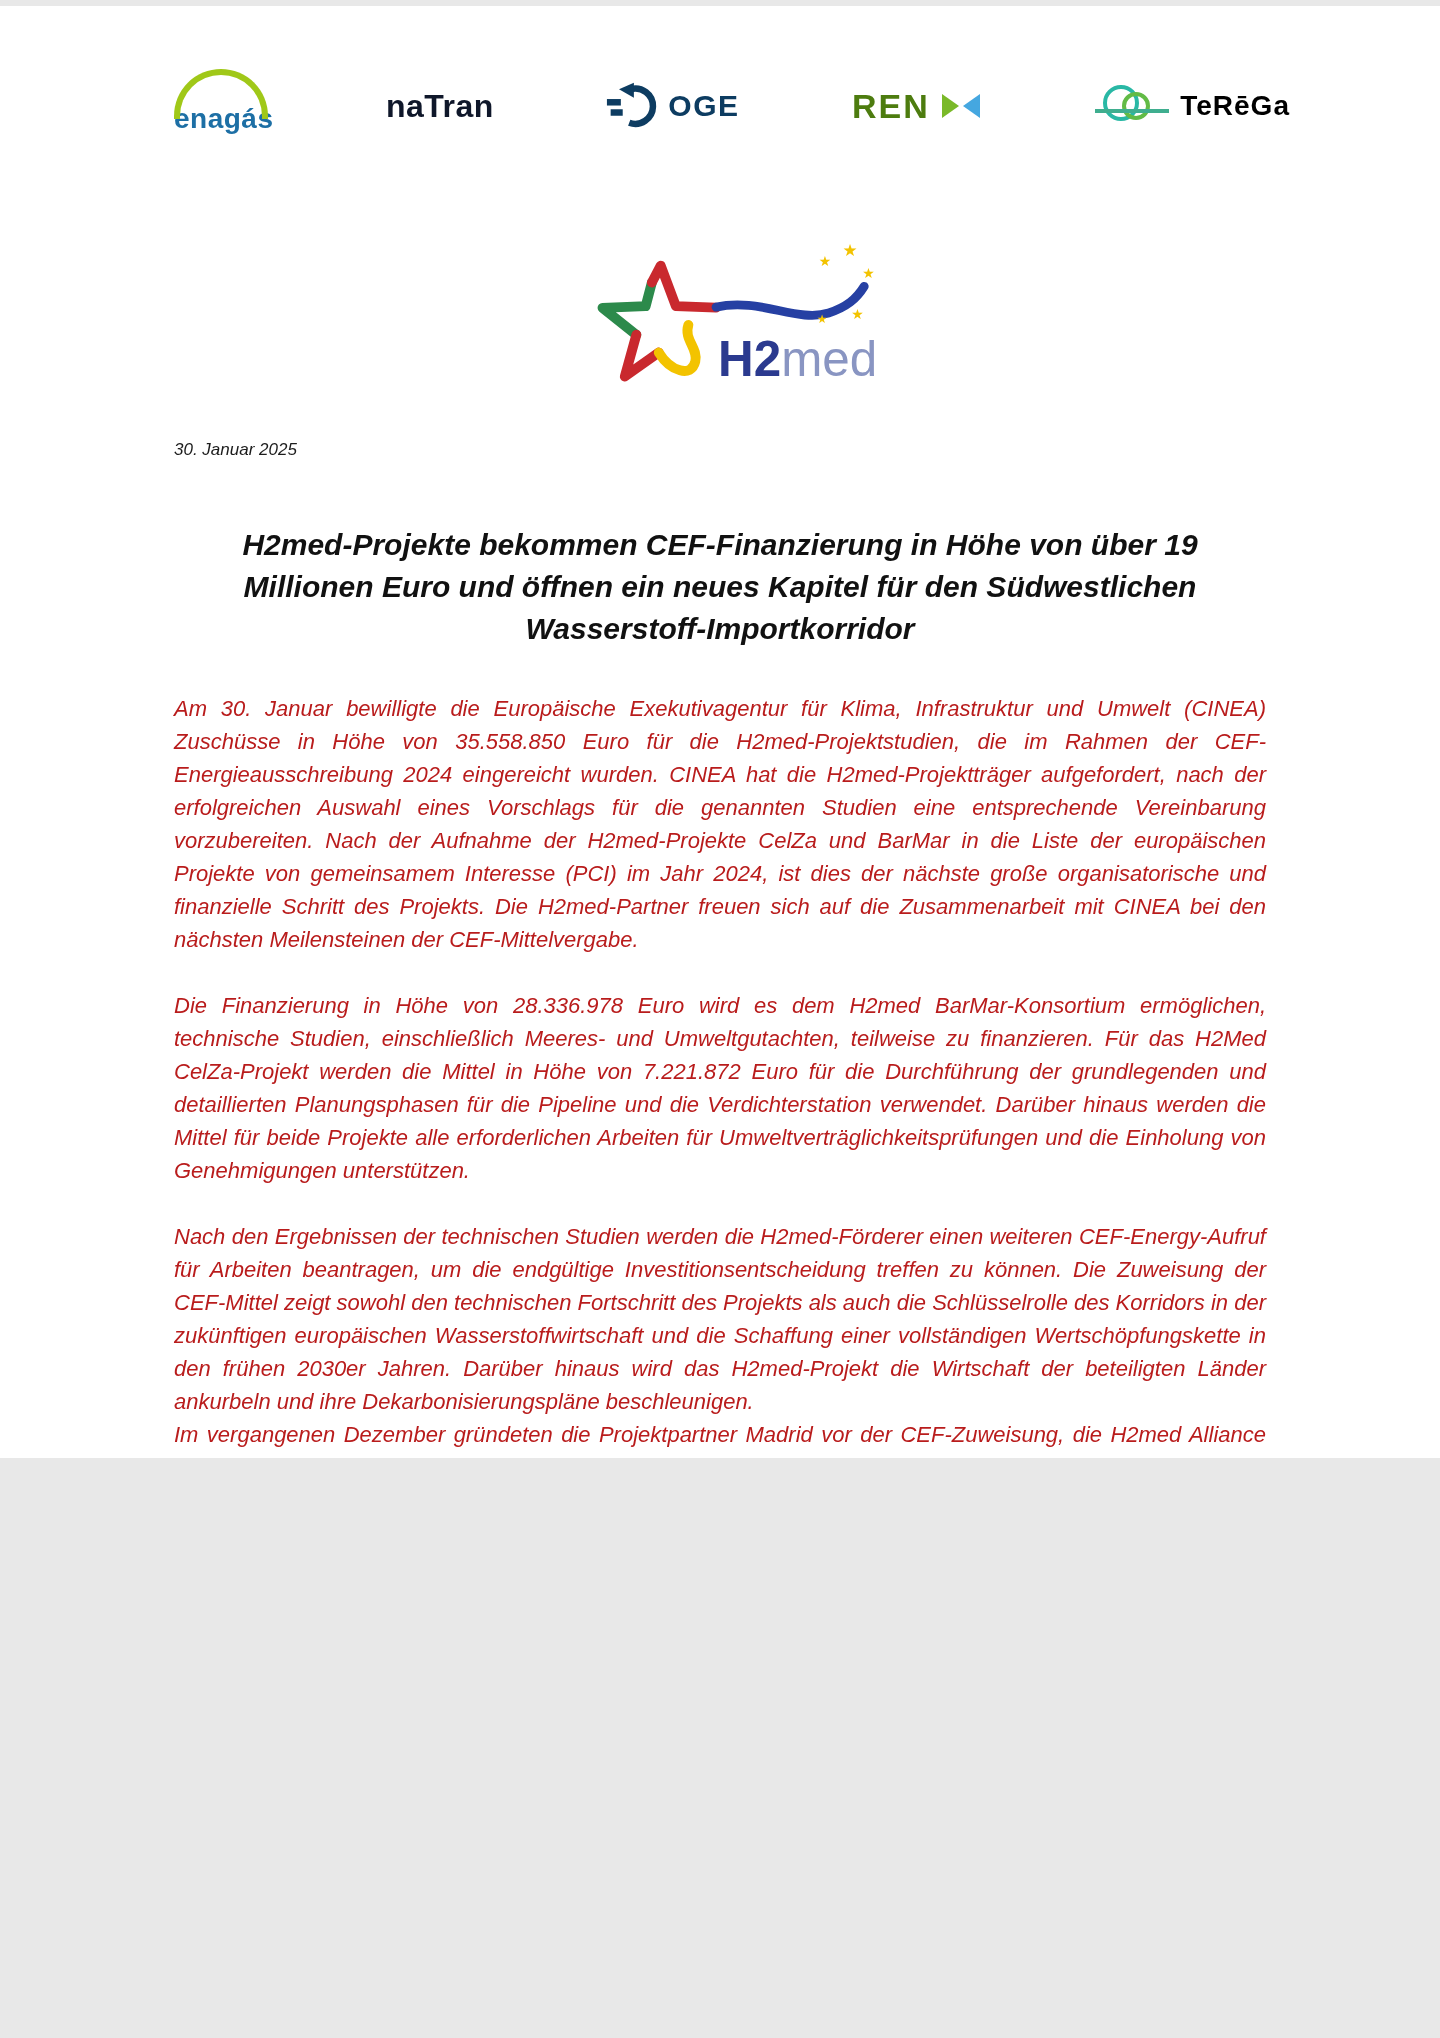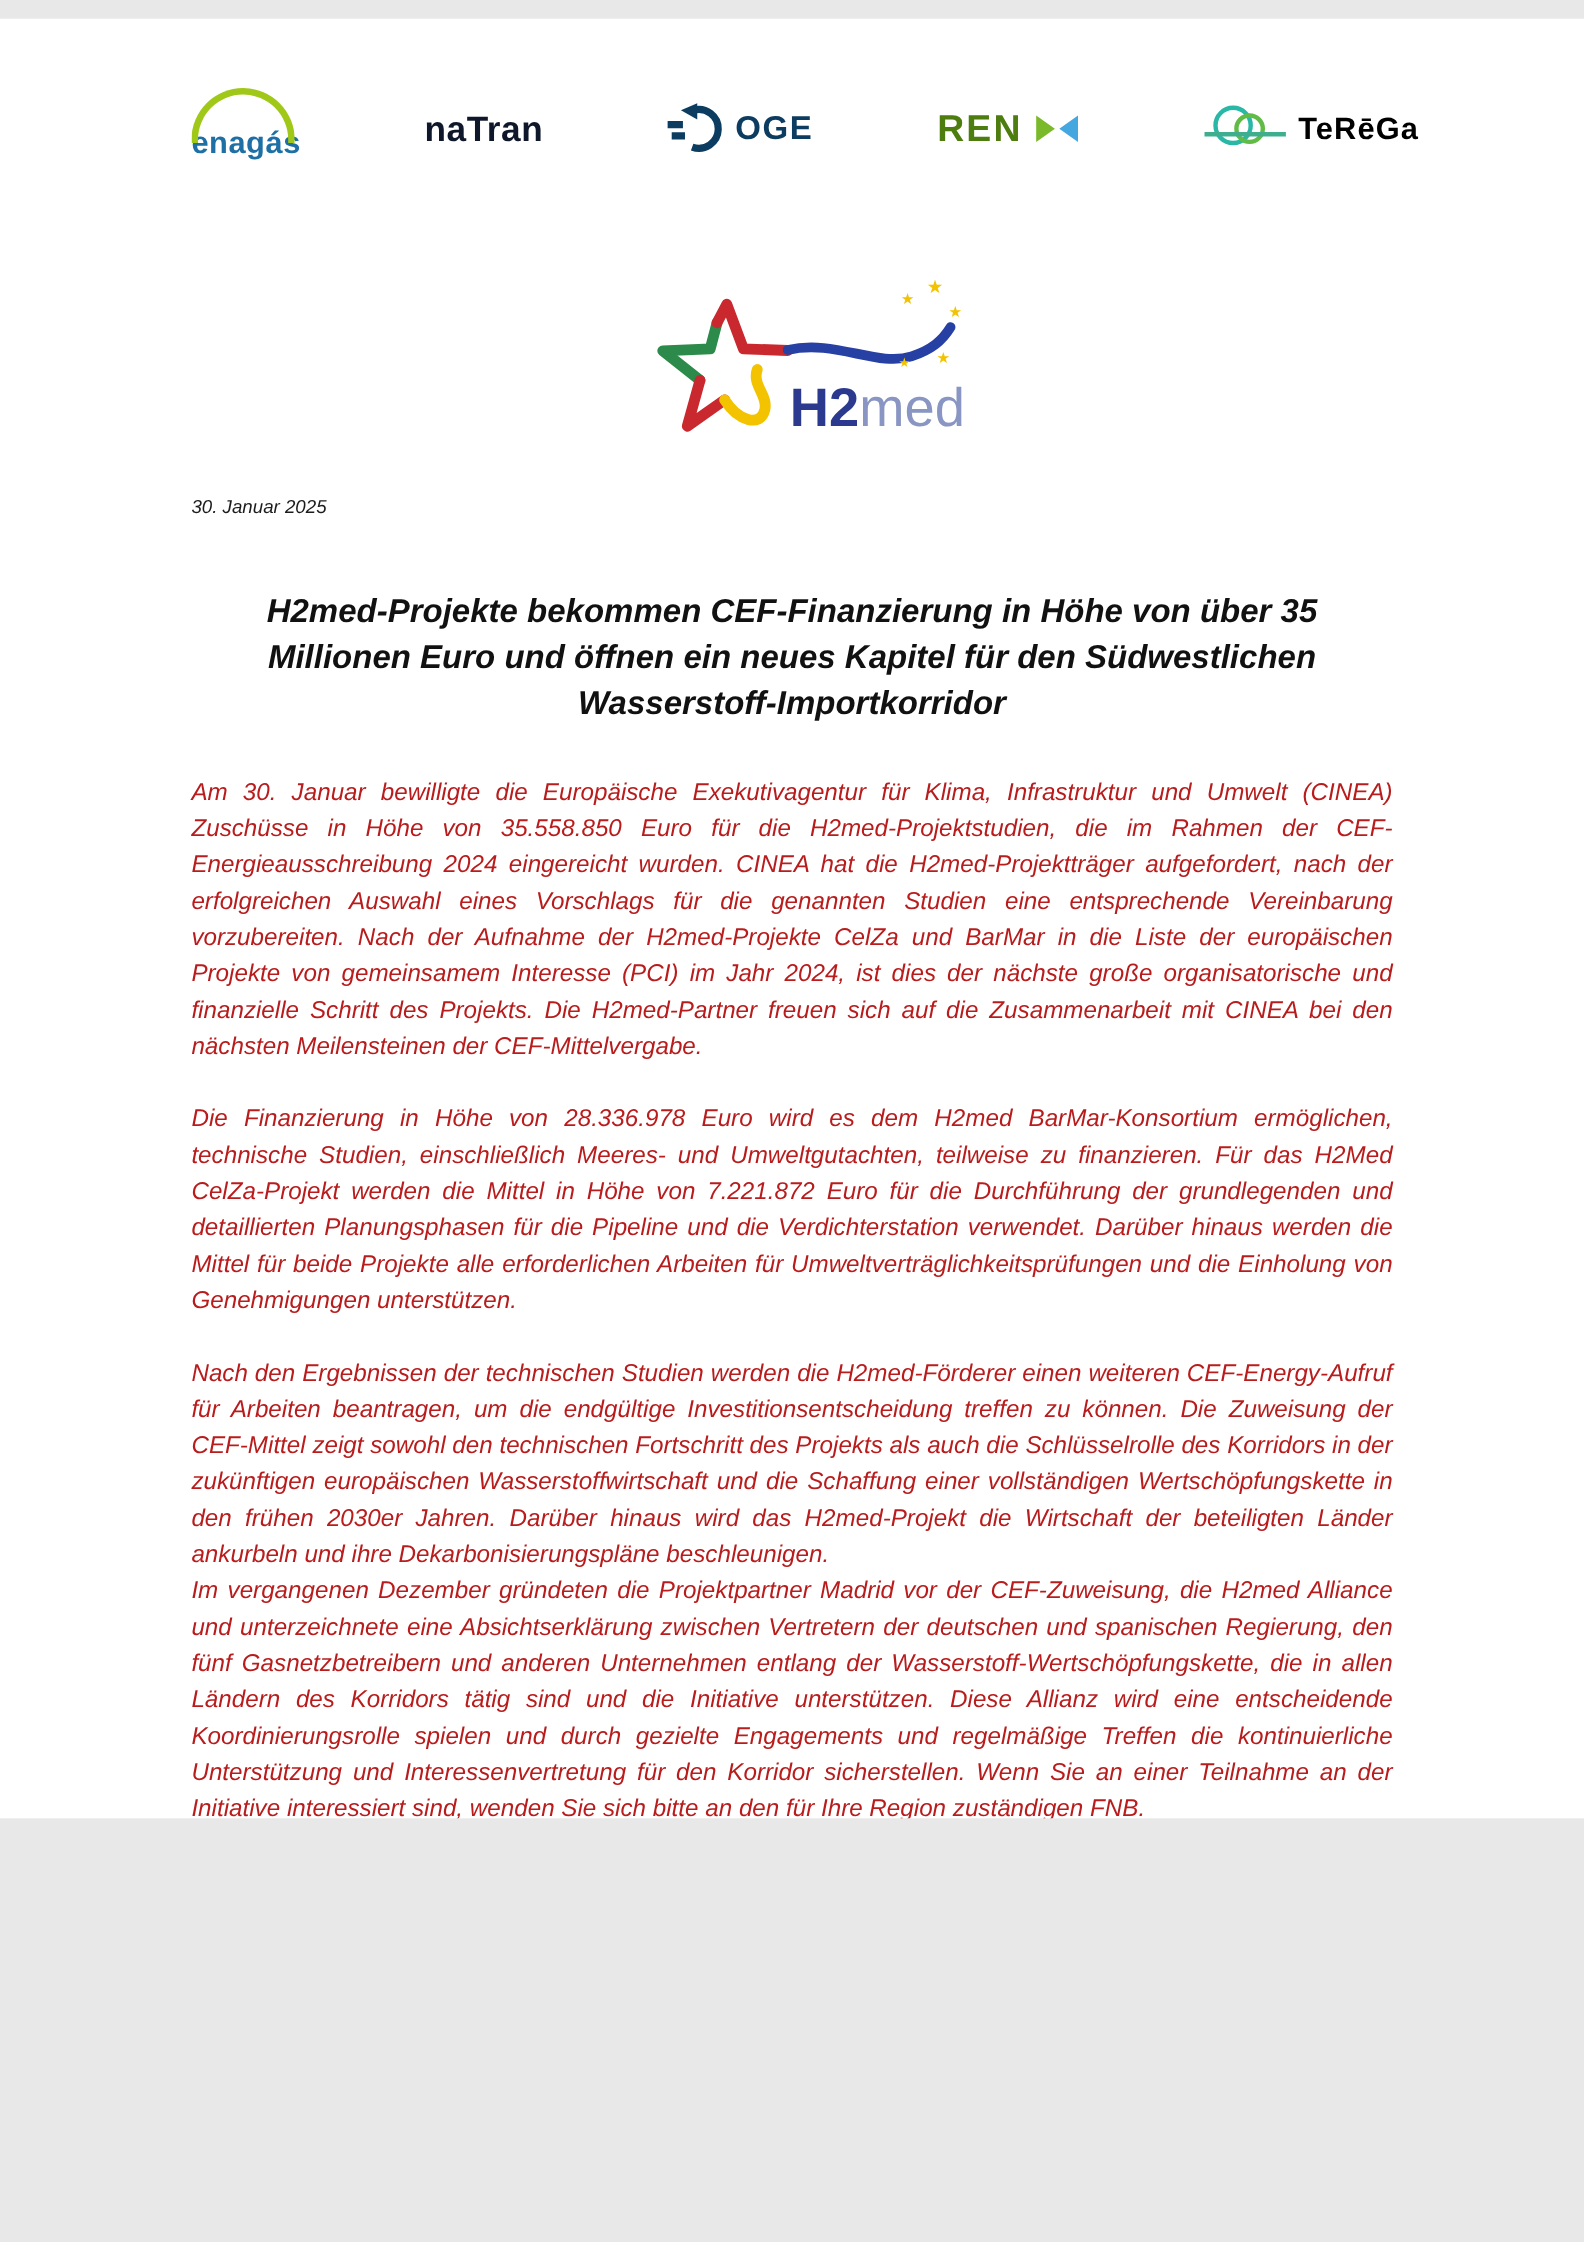--- a/index.html
+++ b/index.html
@@ -1,20 +1,20 @@
 <!DOCTYPE html>
 <html><head>
 <meta charset="utf-8">
 <style>
   html, body { margin: 0; padding: 0; background: #e8e8e8; }
   .page {
     position: relative;
     width: 1440px;
-    height: 1636px;
-    margin: 17px auto;
+    height: 1452px;
+    margin: 6px auto;
     background: #ffffff;
     font-family: "Liberation Sans", sans-serif;
     color: #212121;
     overflow: hidden;
   }
   
   .logo-row {
     display: flex;
     justify-content: space-between;
     align-items: center;
@@ -137,21 +137,21 @@
 
       <text x="158" y="140" font-family="'Liberation Sans', sans-serif">
         <tspan font-size="50" font-weight="bold" fill="#2b3a8f">H2</tspan><tspan font-size="50" font-weight="400" fill="#8995c2">med</tspan>
       </text>
     </svg>
   </div>
 
   <div class="content">
     <p class="doc-date">30. Januar 2025</p>
 
-    <h1 class="doc-title">H2med-Projekte bekommen CEF-Finanzierung in Höhe von über 35 Millionen Euro und öffnen ein neues Kapitel für den Südwestlichen Wasserstoff-Importkorridor</h1>
+    <h1 class="doc-title">H2med-Projekte bekommen CEF-Finanzierung in Höhe von über 19 Millionen Euro und öffnen ein neues Kapitel für den Südwestlichen Wasserstoff-Importkorridor</h1>
 
     <div class="article">
       <p>Am 30. Januar bewilligte die Europäische Exekutivagentur für Klima, Infrastruktur und Umwelt (CINEA) Zuschüsse in Höhe von 35.558.850 Euro für die H2med-Projektstudien, die im Rahmen der CEF-Energieausschreibung 2024 eingereicht wurden. CINEA hat die H2med-Projektträger aufgefordert, nach der erfolgreichen Auswahl eines Vorschlags für die genannten Studien eine entsprechende Vereinbarung vorzubereiten. Nach der Aufnahme der H2med-Projekte CelZa und BarMar in die Liste der europäischen Projekte von gemeinsamem Interesse (PCI) im Jahr 2024, ist dies der nächste große organisatorische und finanzielle Schritt des Projekts. Die H2med-Partner freuen sich auf die Zusammenarbeit mit CINEA bei den nächsten Meilensteinen der CEF-Mittelvergabe.</p>
       <p>Die Finanzierung in Höhe von 28.336.978 Euro wird es dem H2med BarMar-Konsortium ermöglichen, technische Studien, einschließlich Meeres- und Umweltgutachten, teilweise zu finanzieren. Für das H2Med CelZa-Projekt werden die Mittel in Höhe von 7.221.872 Euro für die Durchführung der grundlegenden und detaillierten Planungsphasen für die Pipeline und die Verdichterstation verwendet. Darüber hinaus werden die Mittel für beide Projekte alle erforderlichen Arbeiten für Umweltverträglichkeitsprüfungen und die Einholung von Genehmigungen unterstützen.</p>
       <p class="no-gap">Nach den Ergebnissen der technischen Studien werden die H2med-Förderer einen weiteren CEF-Energy-Aufruf für Arbeiten beantragen, um die endgültige Investitionsentscheidung treffen zu können. Die Zuweisung der CEF-Mittel zeigt sowohl den technischen Fortschritt des Projekts als auch die Schlüsselrolle des Korridors in der zukünftigen europäischen Wasserstoffwirtschaft und die Schaffung einer vollständigen Wertschöpfungskette in den frühen 2030er Jahren. Darüber hinaus wird das H2med-Projekt die Wirtschaft der beteiligten Länder ankurbeln und ihre Dekarbonisierungspläne beschleunigen.</p>
       <p>Im vergangenen Dezember gründeten die Projektpartner Madrid vor der CEF-Zuweisung, die H2med Alliance und unterzeichnete eine Absichtserklärung zwischen Vertretern der deutschen und spanischen Regierung, den fünf Gasnetzbetreibern und anderen Unternehmen entlang der Wasserstoff-Wertschöpfungskette, die in allen Ländern des Korridors tätig sind und die Initiative unterstützen. Diese Allianz wird eine entscheidende Koordinierungsrolle spielen und durch gezielte Engagements und regelmäßige Treffen die kontinuierliche Unterstützung und Interessenvertretung für den Korridor sicherstellen. Wenn Sie an einer Teilnahme an der Initiative interessiert sind, wenden Sie sich bitte an den für Ihre Region zuständigen FNB.</p>
     </div>
   </div>
 
 </div>

